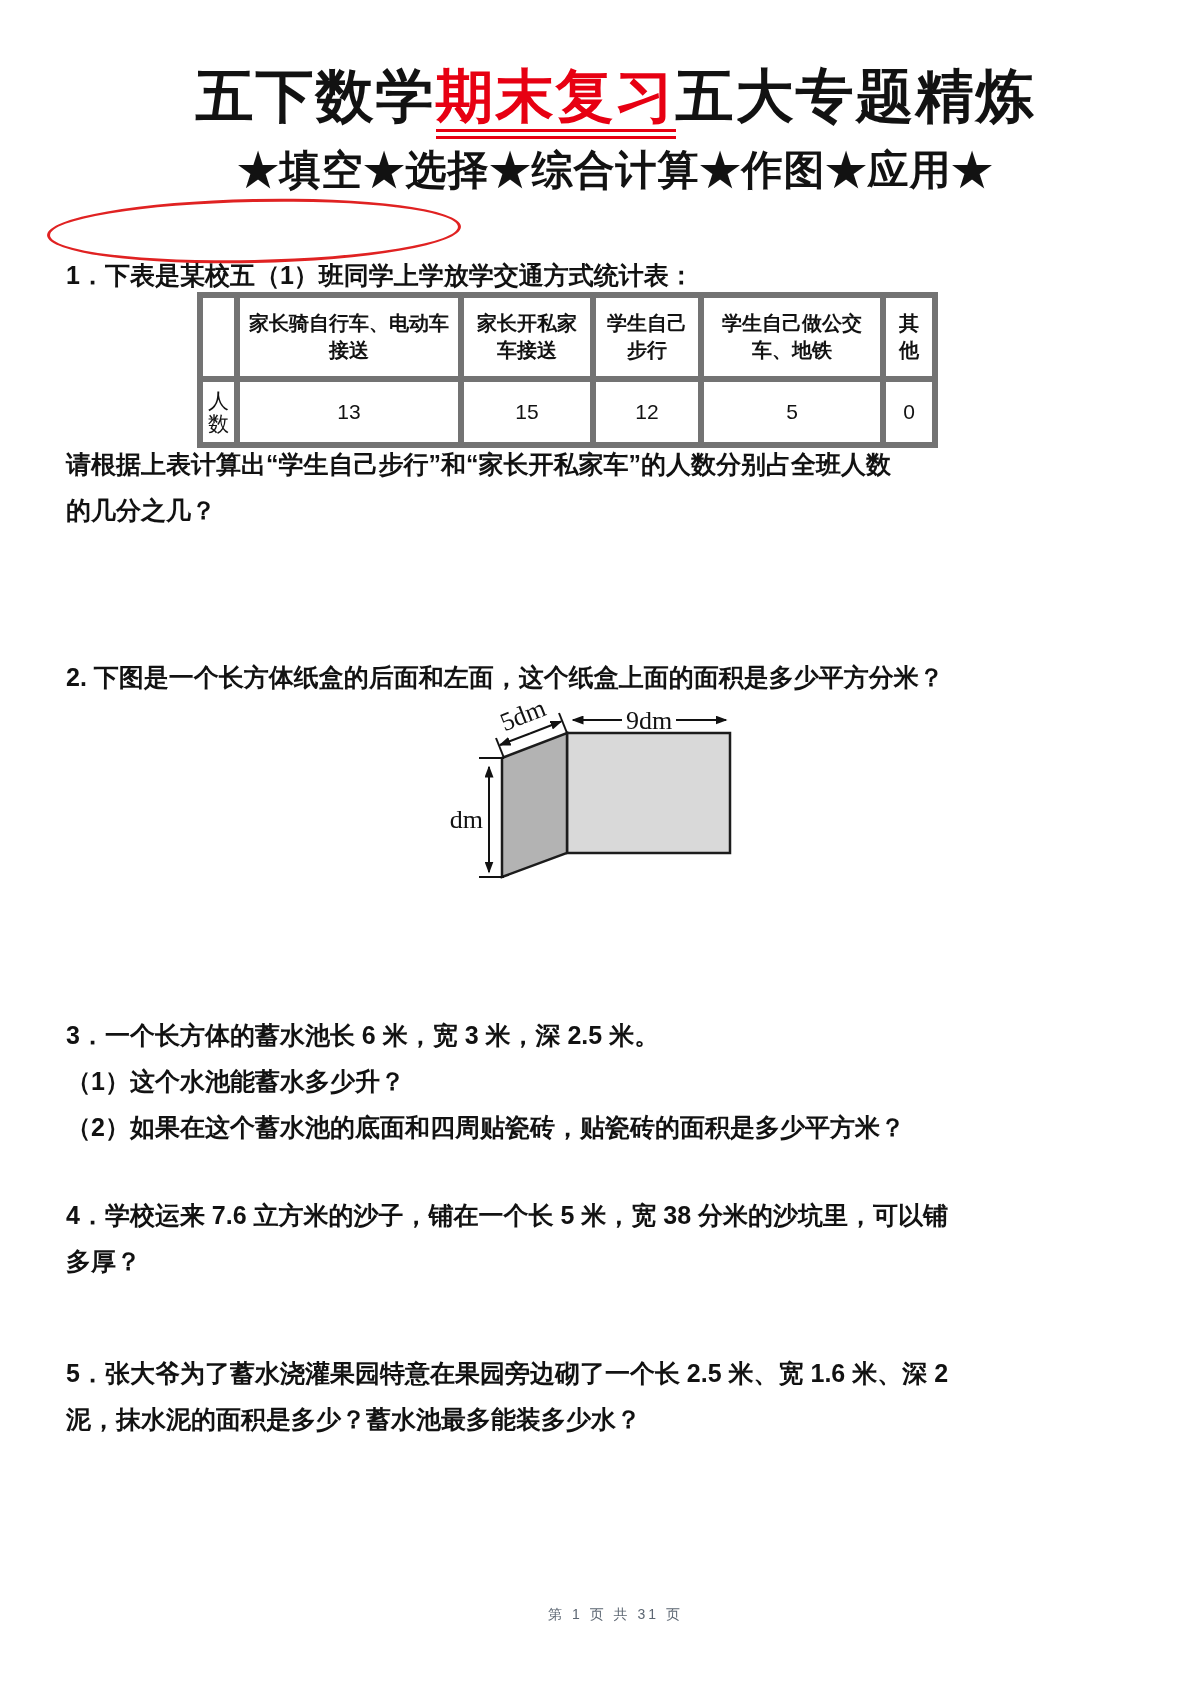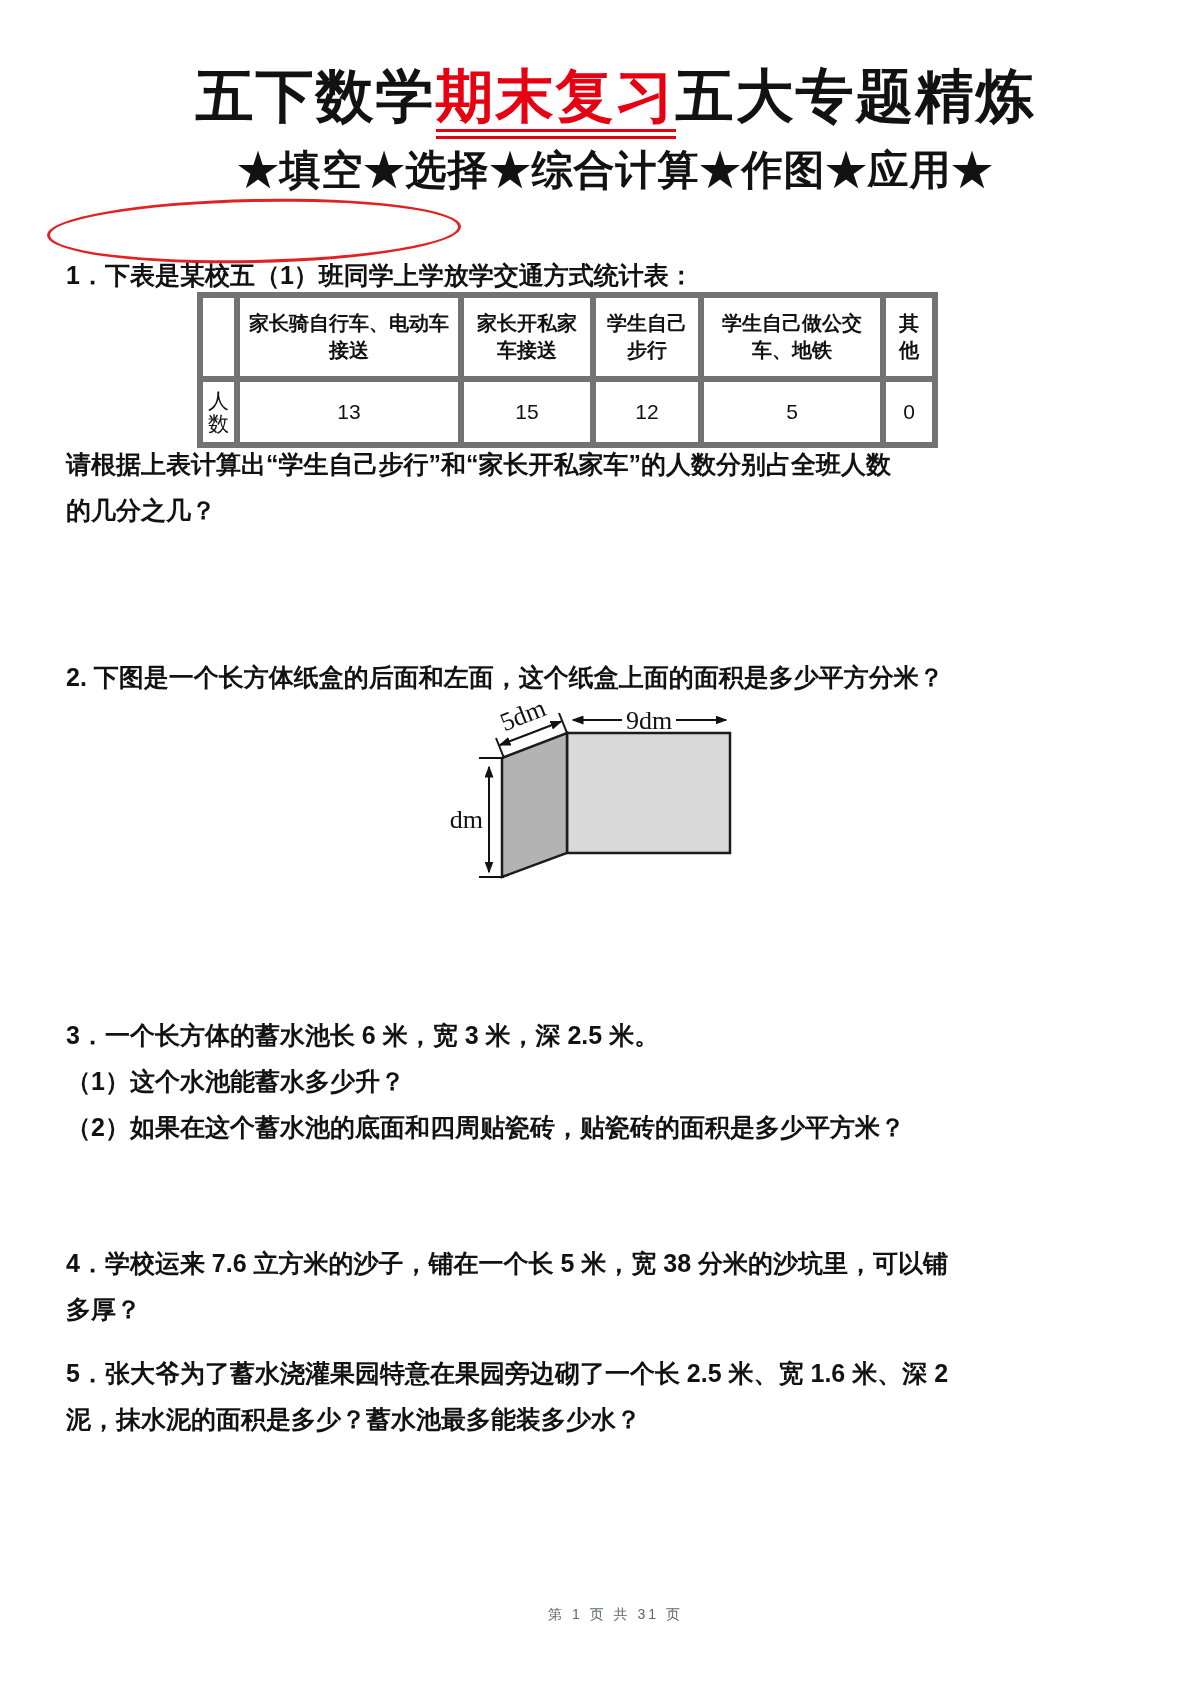--- a/index.html
+++ b/index.html
@@ -160,21 +160,21 @@
     </g>
     <text transform="translate(76,26) rotate(-21.5)" text-anchor="middle">5dm</text>
   </svg>
 
   <div class="block" style="top:1012px;">
     <div class="bodyline">3．一个长方体的蓄水池长 6 米，宽 3 米，深 2.5 米。</div>
     <div class="bodyline">（1）这个水池能蓄水多少升？</div>
     <div class="bodyline">（2）如果在这个蓄水池的底面和四周贴瓷砖，贴瓷砖的面积是多少平方米？</div>
   </div>
 
-  <div class="block" style="top:1192px;margin-top:48px;">
+  <div class="block" style="top:1192px;">
     <div class="bodyline">4．学校运来 7.6 立方米的沙子，铺在一个长 5 米，宽 38 分米的沙坑里，可以铺</div>
     <div class="bodyline">多厚？</div>
   </div>
 
   <div class="block" style="top:1350px;">
     <div class="bodyline">5．张大爷为了蓄水浇灌果园特意在果园旁边砌了一个长 2.5 米、宽 1.6 米、深 2</div>
     <div class="bodyline">泥，抹水泥的面积是多少？蓄水池最多能装多少水？</div>
   </div>
 
   <div class="footer">第 1 页 共 31 页</div>

